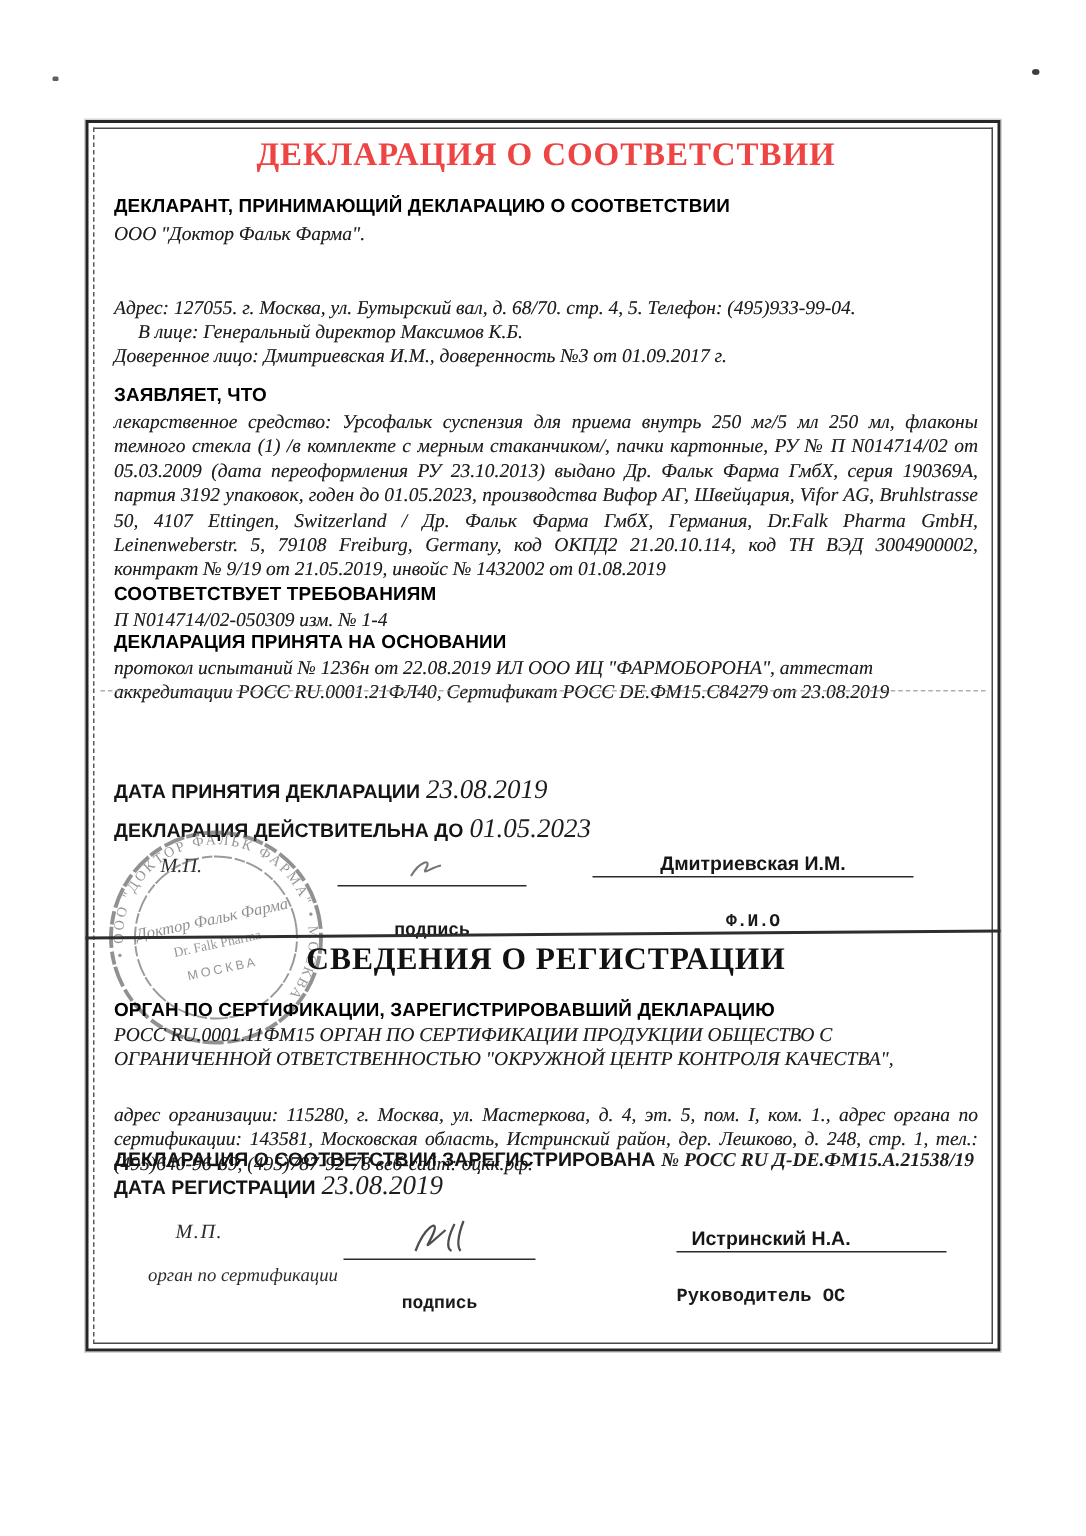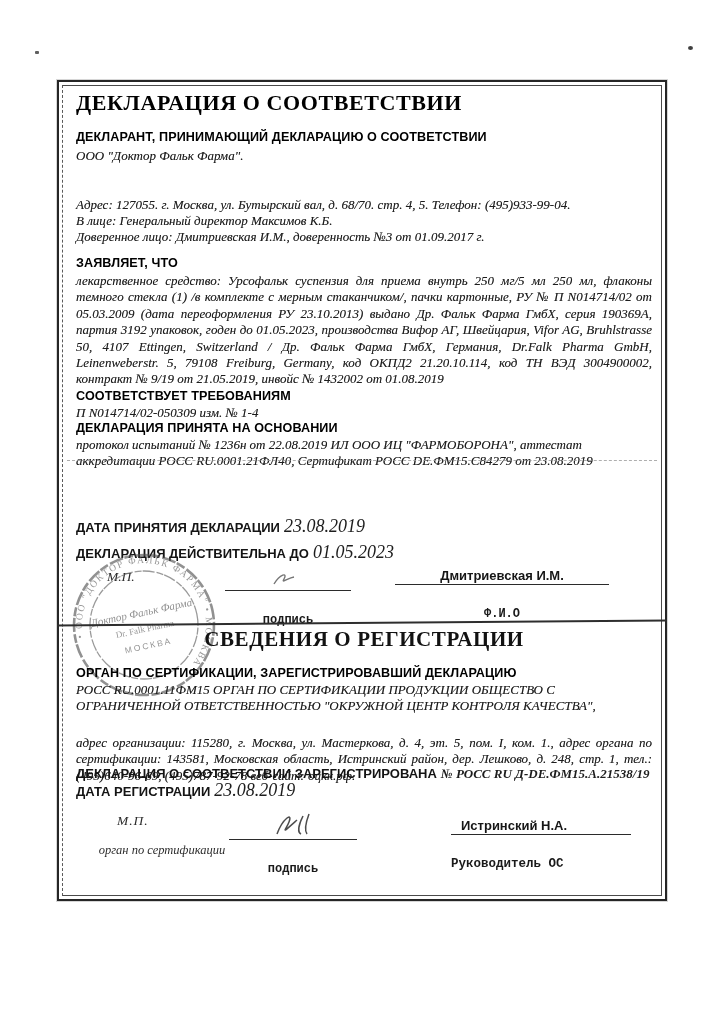--- a/index.html
+++ b/index.html
@@ -20,22 +20,22 @@
     border:2px solid #262626;
     box-shadow:0 0 0 1px rgba(90,90,90,.25);
   }
   .frame-inner {
     position:absolute; inset:3px; border:1px solid #4a4a4a; pointer-events:none;
     border-left:1px dashed #5a5a5a;
   }
   .abs { position:absolute; left:17px; right:13px; }
 
   .doc-title {
-    top:8px; text-align:left;
-    font-size:22px; font-weight:bold; letter-spacing:.6px; color:#000000;
+    top:8px; text-align:center;
+    font-size:22px; font-weight:bold; letter-spacing:.6px; color:#ef4444;
     font-family:"Liberation Serif", serif;
   }
   .sec2-title {
     top:545px; text-align:center;
     font-size:21px; font-weight:bold; letter-spacing:.6px; color:#121212;
   }
   .h2 {
     font-family:"Liberation Sans", sans-serif;
     font-size:12.6px; font-weight:bold; color:#000000; letter-spacing:.1px;
   }
@@ -84,21 +84,21 @@
   .stamp {
     position:absolute; left:10px; top:468px; width:150px; height:150px;
     opacity:.62; transform:rotate(-12deg); pointer-events:none;
   }
 
   
   #declarant-heading { top:48px; }
   #declarant-company { top:66px; }
   #declarant-registration { top:82px; }
   #declarant-address { top:115px; }
-  #declarant-person { top:131px; }
+  #declarant-person { top:131px;margin-left:16px; }
   #declarant-trustee { top:147px; }
   #declares-heading { top:174px; }
   #declares-text { top:191px; }
   #conforms-heading { top:307px; }
   #conforms-value { top:323px; }
   #basis-heading { top:339px; }
   #basis-text { top:355px; }
   #date-adoption { top:434px; }
   #date-valid { top:460px; }
   #reg-heading { top:584px; }

